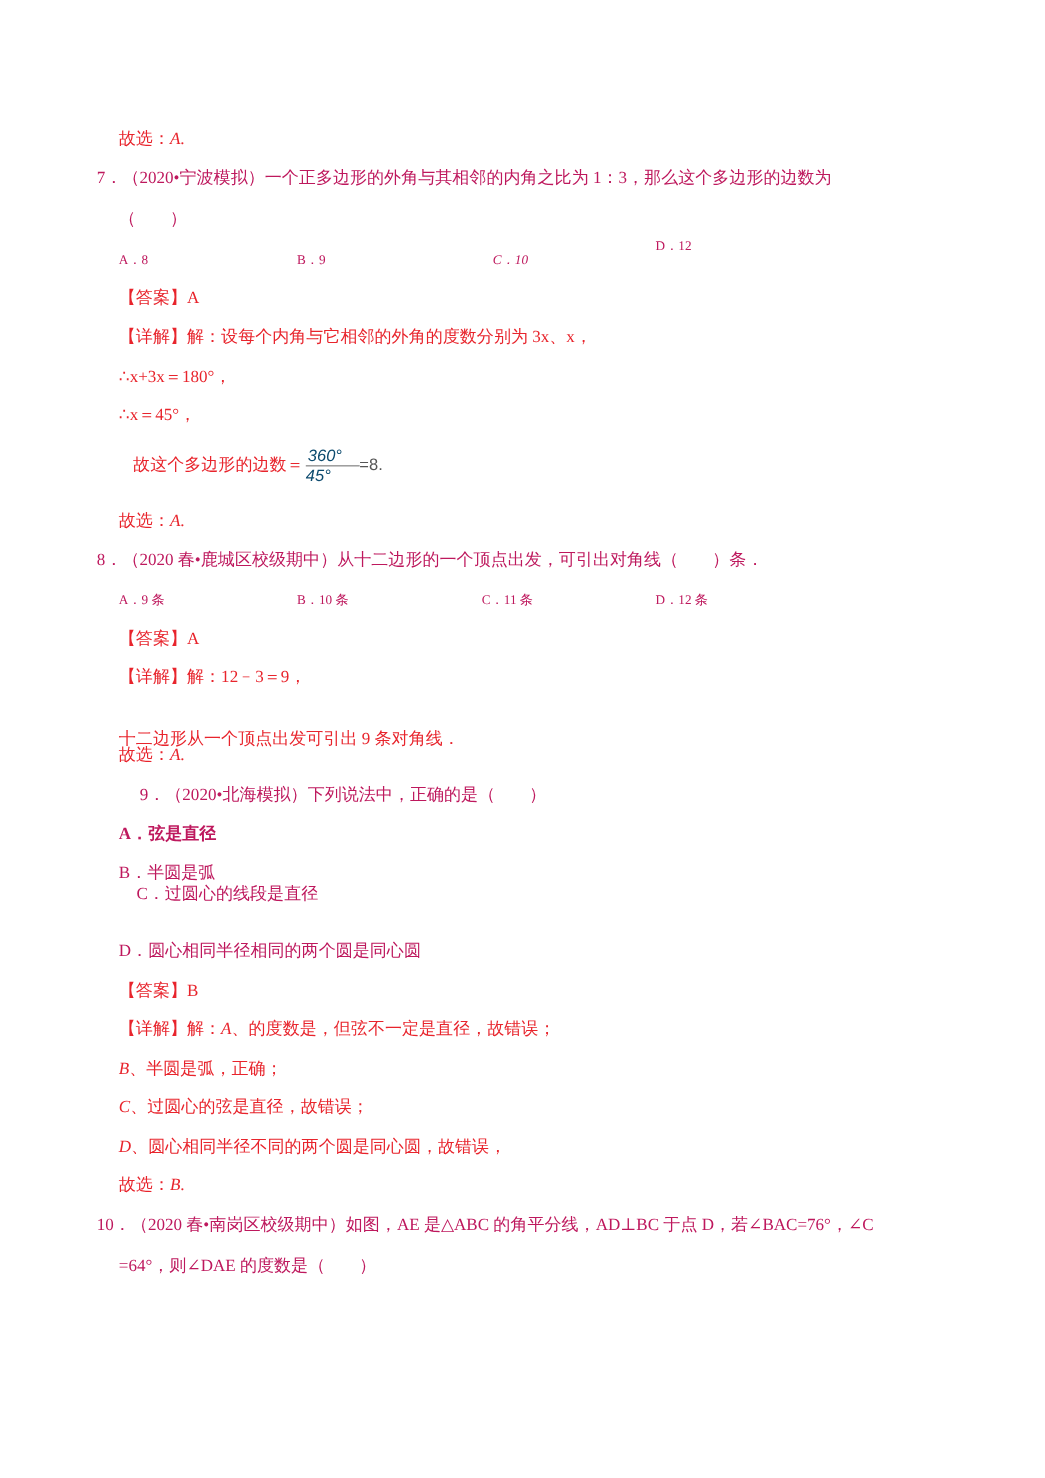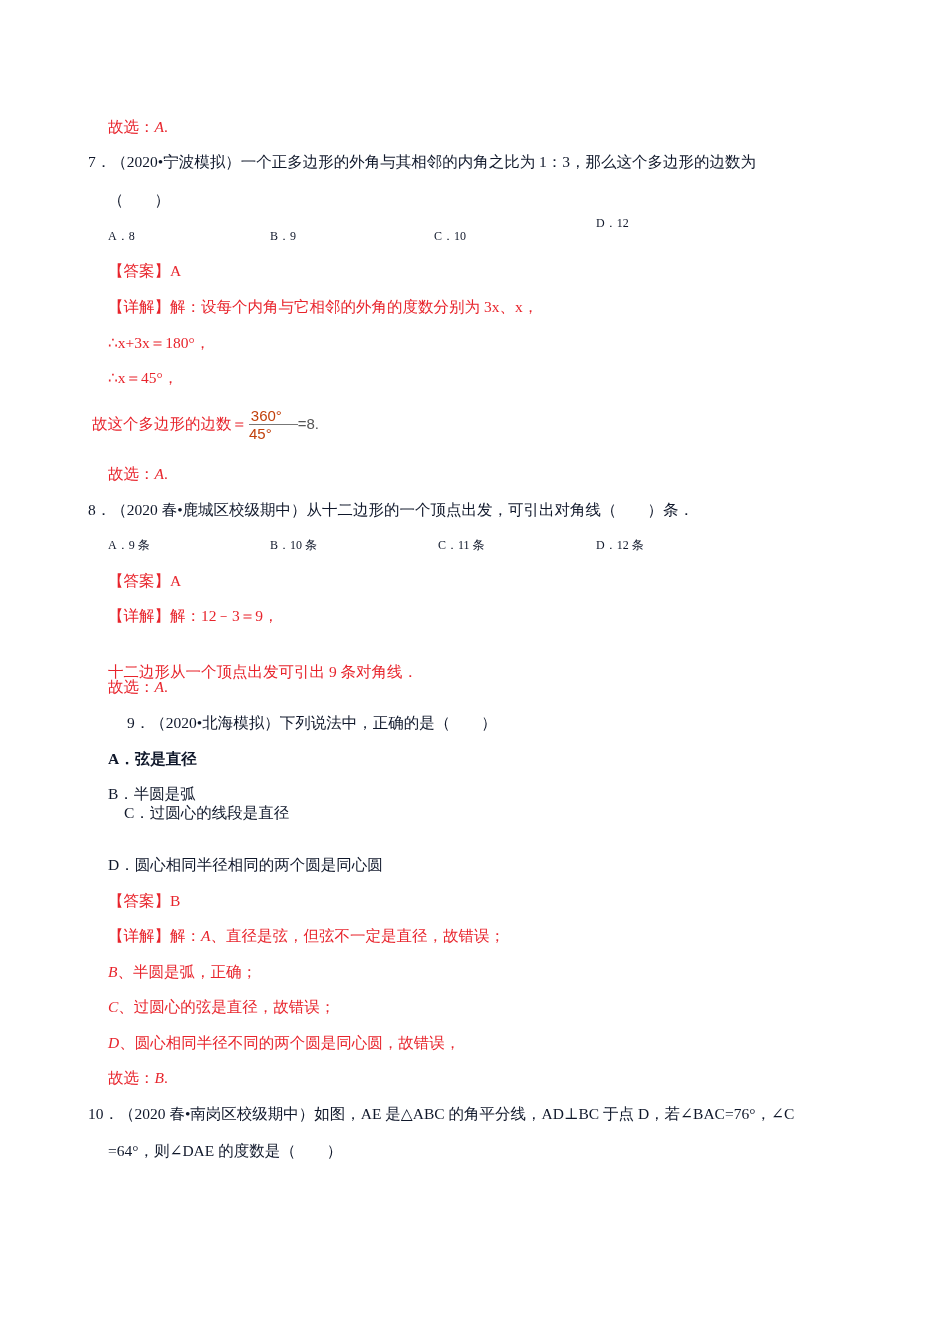--- a/index.html
+++ b/index.html
@@ -1,52 +1,52 @@
 <!DOCTYPE html>
 <html><head>
 <meta charset="utf-8">
 <style>
   html, body { margin: 0; padding: 0; background: #ffffff; }
   body { width: 950px; height: 1344px; position: relative; overflow: hidden;
          font-family: "Liberation Serif", "DejaVu Serif", serif; color: #111; }
   .line { position: absolute; font-size: 15.5px; line-height: 20px; white-space: nowrap; }
   .red { color: #e8242c; }
-  .black { color: #0f172a; }
+  .black { color: #be185d; }
   .it { font-style: italic; }
   .opt { position: absolute; font-size: 12px; line-height: 20px; white-space: nowrap; }
-  .frac { display: inline-block; vertical-align: middle; text-align: center; color: #c2410c;
-          font-family: "Liberation Sans", "DejaVu Sans", sans-serif; font-size: 15px; margin-left: 2px; }
+  .frac { display: inline-block; vertical-align: middle; text-align: center; color: #0c4a6e;
+          font-family: "Liberation Sans", "DejaVu Sans", sans-serif; font-size: 15px; margin-left: 2px; font-style: italic; }
   .frac .num { display: block; border-bottom: 1px solid #777; padding: 0 14px 0 0; line-height: 17px; }
   .frac .den { display: block; line-height: 17px; padding-right: 26px; }
   .frac-res { color: #555; font-family: "Liberation Sans", "DejaVu Sans", sans-serif; font-size: 15px; vertical-align: middle; }
 </style>
 </head>
 <body>
 
 <div class="line red" style="left:108px; top:117px;">
   <span>故选：</span><span class="it">A</span><span>.</span>
 </div>
 
 <div class="line black" style="left:88px; top:152px;">
   <span>7．</span><span>（2020•宁波模拟）</span><span>一个正多边形的外角与其相邻的内角之比为 1：3，那么这个多边形的边数为</span>
 </div>
 <div class="line black" style="left:108px; top:190px;">（　　）</div>
 <div class="opt black" style="left:108px; top:226px;">A．8</div>
 <div class="opt black" style="left:270px; top:226px;">B．9</div>
-<div class="opt black" style="left:434px; top:226px;">C．10</div>
+<div class="opt black" style="left:448px; top:226px;font-style:italic;">C．10</div>
 <div class="opt black" style="left:596px; top:213px;">D．12</div>
 <div class="line red" style="left:108px; top:261px;">
   <span>【答案】</span><span>A</span>
 </div>
 <div class="line red" style="left:108px; top:297px;">
   <span>【详解】</span><span>解：设每个内角与它相邻的外角的度数分别为 3x、x，</span>
 </div>
 <div class="line red" style="left:108px; top:333px;">∴x+3x＝180°，</div>
 <div class="line red" style="left:108px; top:368px;">∴x＝45°，</div>
-<div class="line red" style="left:92px; top:403px; line-height:40px;">
+<div class="line red" style="left:121px; top:403px; line-height:40px;">
   <span style="vertical-align:middle;">故这个多边形的边数＝</span><span class="frac"><span class="num">360°</span><span class="den">45°</span></span><span class="frac-res">=8.</span>
 </div>
 <div class="line red" style="left:108px; top:464px;">
   <span>故选：</span><span class="it">A</span><span>.</span>
 </div>
 
 <div class="line black" style="left:88px; top:500px;">
   <span>8．</span><span>（2020 春•鹿城区校级期中）</span><span>从十二边形的一个顶点出发，可引出对角线（　　）条．</span>
 </div>
 <div class="opt black" style="left:108px; top:535px;">A．9 条</div>
@@ -68,21 +68,21 @@
   <span>9．</span><span>（2020•北海模拟）</span><span>下列说法中，正确的是（　　）</span>
 </div>
 <div class="line black" style="left:108px; top:749px;font-weight:bold;">A．弦是直径</div>
 <div class="line black" style="left:108px; top:784px;">B．半圆是弧</div>
 <div class="line black" style="left:108px; top:803px;margin-left:16px;">C．过圆心的线段是直径</div>
 <div class="line black" style="left:108px; top:855px;text-align:center;">D．圆心相同半径相同的两个圆是同心圆</div>
 <div class="line red" style="left:108px; top:891px;">
   <span>【答案】</span><span>B</span>
 </div>
 <div class="line red" style="left:108px; top:926px;">
-  <span>【详解】</span><span>解：</span><span class="it">A</span><span>、直径是弦，但弦不一定是直径，故错误；</span>
+  <span>【详解】</span><span>解：</span><span class="it">A</span><span>、的度数是，但弦不一定是直径，故错误；</span>
 </div>
 <div class="line red" style="left:108px; top:962px;">
   <span class="it">B</span><span>、半圆是弧，正确；</span>
 </div>
 <div class="line red" style="left:108px; top:997px;">
   <span class="it">C</span><span>、过圆心的弦是直径，故错误；</span>
 </div>
 <div class="line red" style="left:108px; top:1033px;">
   <span class="it">D</span><span>、圆心相同半径不同的两个圆是同心圆，故错误，</span>
 </div>

